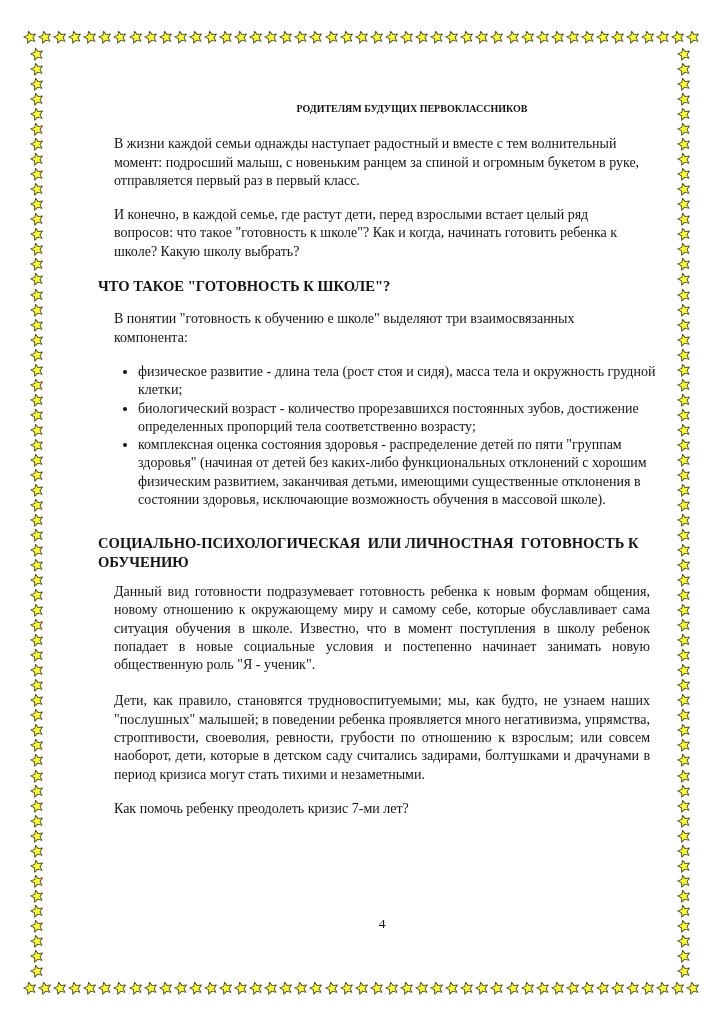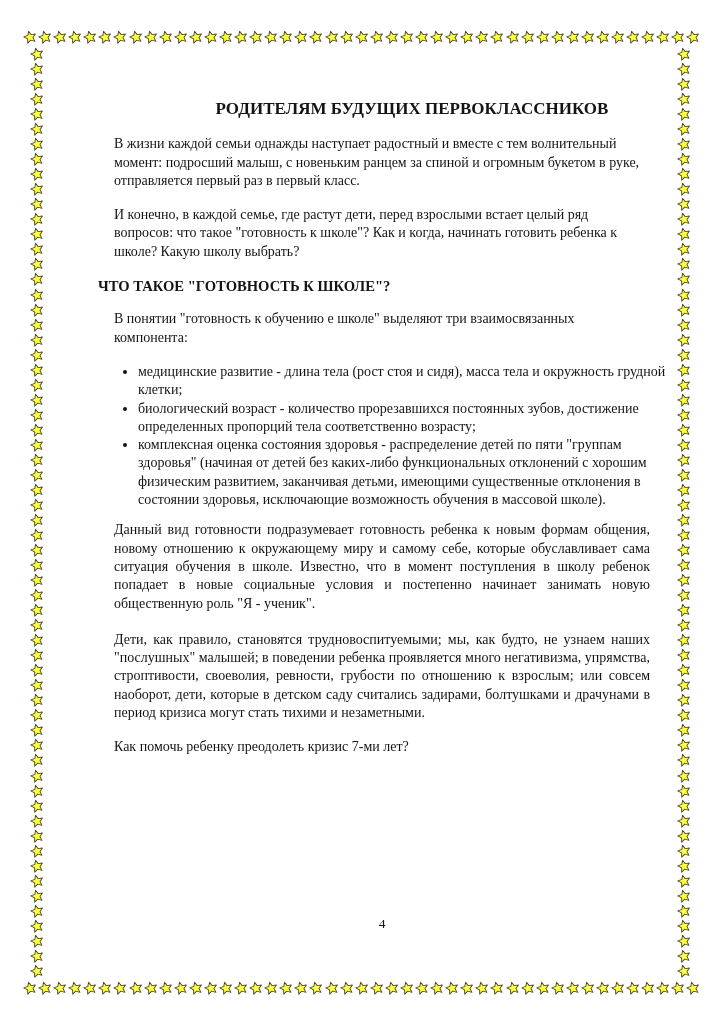--- a/index.html
+++ b/index.html
@@ -25,21 +25,21 @@
 
   
   .content {
     position: absolute;
     left: 98px; top: 100px; width: 568px;
     font-size: 14px; line-height: 18.3px;
   }
   .content p { margin: 16px; }
 
   .doc-title {
-    font-size: 17px; line-height: 18.3px;
+    font-size: 10px; line-height: 18.3px;
     font-weight: bold;
     text-align: center;
     padding-left: 60px;
     margin: 0 0 17px 0;
   }
   .heading {
     font-size: 14.6px; line-height: 18.3px;
     font-weight: bold;
     margin: 0;
   }
@@ -731,25 +731,26 @@
 
     <p>В жизни каждой семьи однажды наступает радостный и вместе с тем волнительный момент: подросший малыш, с новеньким ранцем за спиной и огромным букетом в руке, отправляется первый раз в первый класс.</p>
     <p>И конечно, в каждой семье, где растут дети, перед взрослыми встает целый ряд вопросов: что такое "готовность к школе"? Как и когда, начинать готовить ребенка к школе? Какую школу выбрать?</p>
 
     <h2 class="heading what-is">ЧТО ТАКОЕ "ГОТОВНОСТЬ К ШКОЛЕ"?</h2>
 
     <p class="lead">В понятии "готовность к обучению е школе" выделяют три взаимосвязанных компонента:</p>
 
 
     <ul class="criteria">
-      <li>медицинские развитие - длина тела (рост стоя и сидя), масса тела и окружность грудной клетки;</li>
+      <li>физическое развитие - длина тела (рост стоя и сидя), масса тела и окружность грудной клетки;</li>
       <li>биологический возраст - количество прорезавшихся постоянных зубов, достижение определенных пропорций тела соответственно возрасту;</li>
       <li>комплексная оценка состояния здоровья - распределение детей по пяти "группам здоровья" (начиная от детей без каких-либо функциональных отклонений с хорошим физическим развитием, заканчивая детьми, имеющими существенные отклонения в состоянии здоровья, исключающие возможность обучения в массовой школе).</li>
     </ul>
 
+    <h2 class="heading social">СОЦИАЛЬНО-ПСИХОЛОГИЧЕСКАЯ  ИЛИ ЛИЧНОСТНАЯ  ГОТОВНОСТЬ К ОБУЧЕНИЮ</h2>
 
     <p class="para-justify s2-p1">Данный вид готовности подразумевает готовность ребенка к новым формам общения, новому отношению к окружающему миру и самому себе, которые обуславливает сама ситуация обучения в школе. Известно, что в момент поступления в школу ребенок попадает в новые социальные условия и постепенно начинает занимать новую общественную роль "Я - ученик".</p>
     <p class="para-justify s2-p3">Дети, как правило, становятся трудновоспитуемыми; мы, как будто, не узнаем наших "послушных" малышей; в поведении ребенка проявляется много негативизма, упрямства, строптивости, своеволия, ревности, грубости по отношению к взрослым; или совсем наоборот, дети, которые в детском саду считались задирами, болтушками и драчунами в период кризиса могут стать тихими и незаметными.</p>
 
     <p class="question">Как помочь ребенку преодолеть кризис 7-ми лет?</p>
 
   </div>
 
   <div class="page-number">4</div>
 

